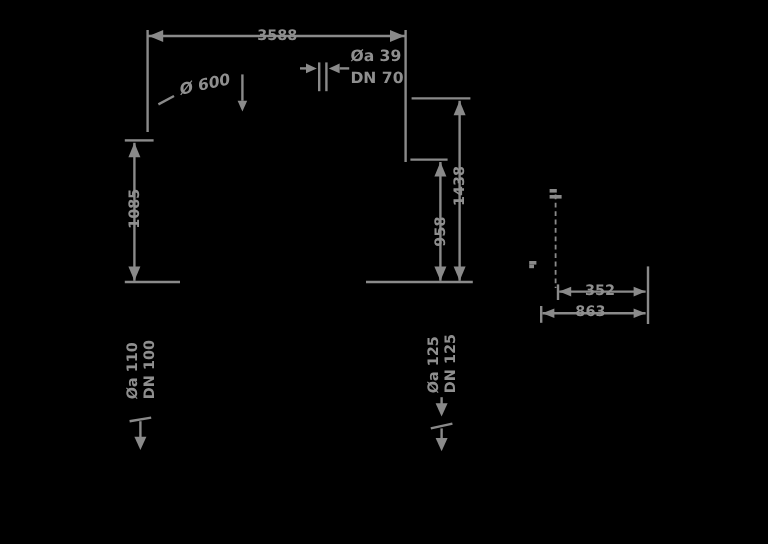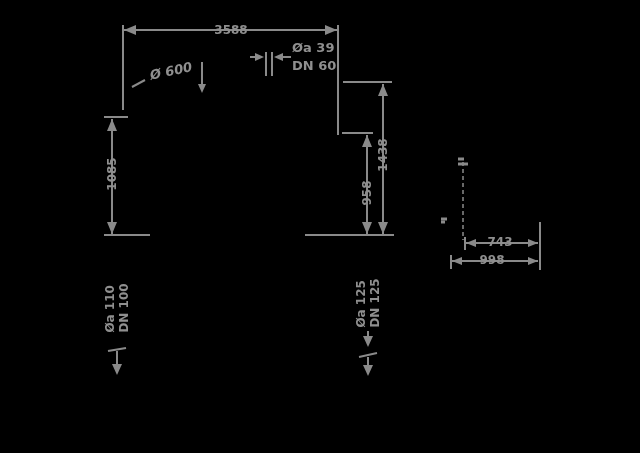--- a/index.html
+++ b/index.html
@@ -103,27 +103,27 @@
 
   <div class="lbl center" style="left:211px;top:30px;">3588</div>
 
   <div class="lbl rot90" style="left:92px;top:174px;">1085</div>
 
   <div class="lbl rot90" style="left:347px;top:193px;">958</div>
 
   <div class="lbl rot90" style="left:363px;top:155px;">1438</div>
 
   <div class="lbl big" style="left:272px;top:41px;">Øa 39</div>
-  <div class="lbl big" style="left:272px;top:59px;">DN 60</div>
+  <div class="lbl big" style="left:272px;top:59px;">DN 70</div>
 
   <div class="lbl slant" style="left:151px;top:71px;">Ø 600</div>
 
-  <div class="lbl center" style="left:480px;top:242px;">743</div>
+  <div class="lbl center" style="left:480px;top:242px;">352</div>
 
-  <div class="lbl center" style="left:472px;top:260px;">998</div>
+  <div class="lbl center" style="left:472px;top:260px;">863</div>
 
   <div class="pipe-label" style="left:97px;top:308px;">
     <div>Øa 110</div>
     <div>DN 100</div>
   </div>
 
   <div class="pipe-label" style="left:348px;top:303px;">
     <div>Øa 125</div>
     <div>DN 125</div>
   </div>

